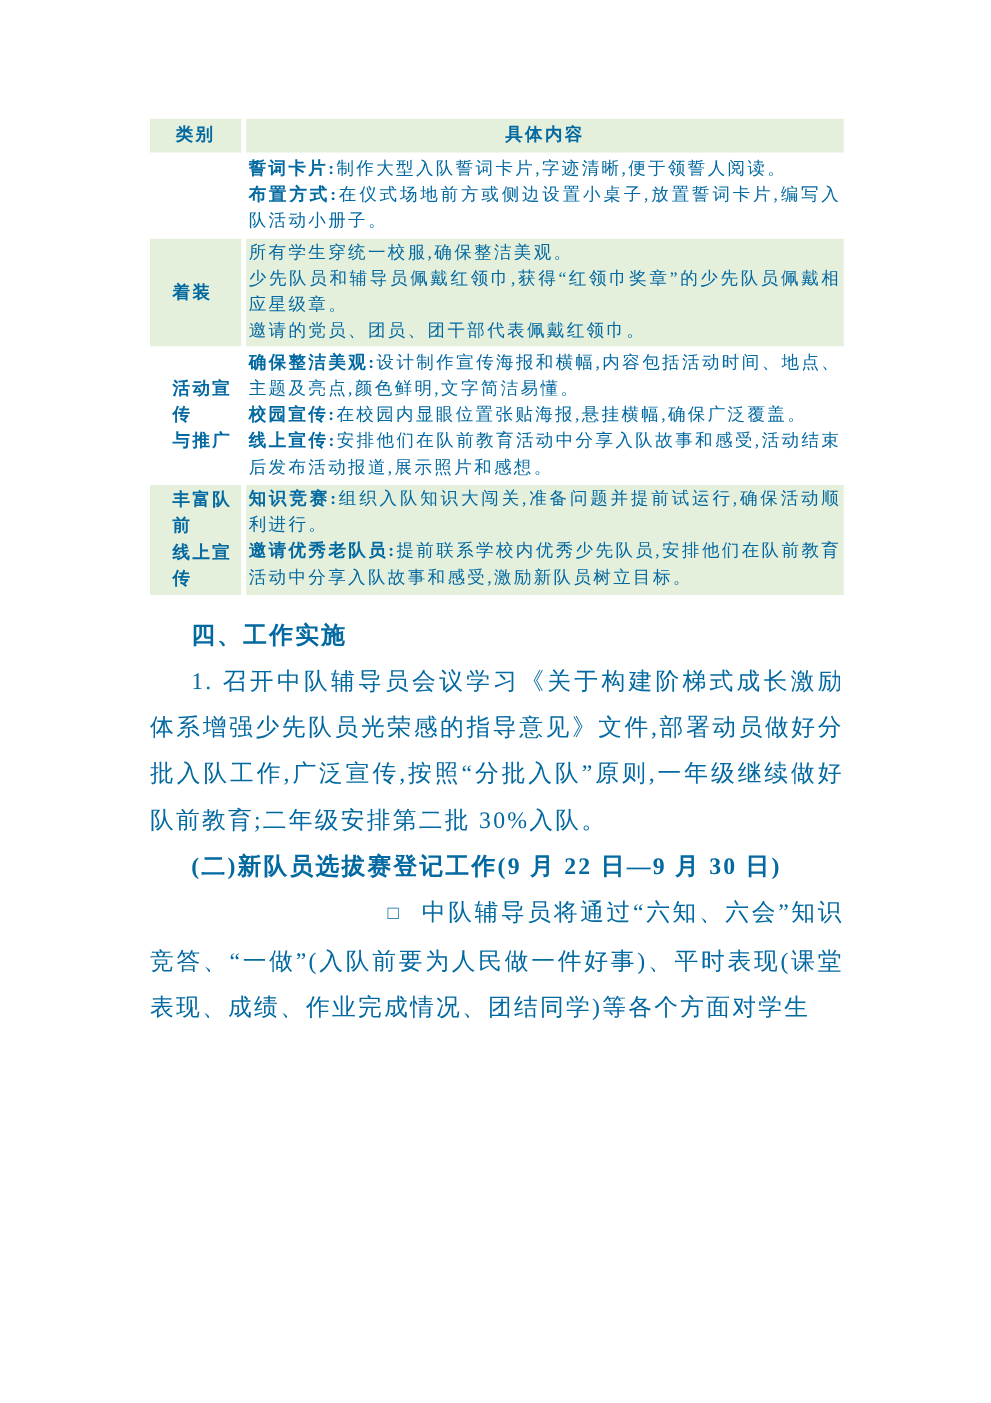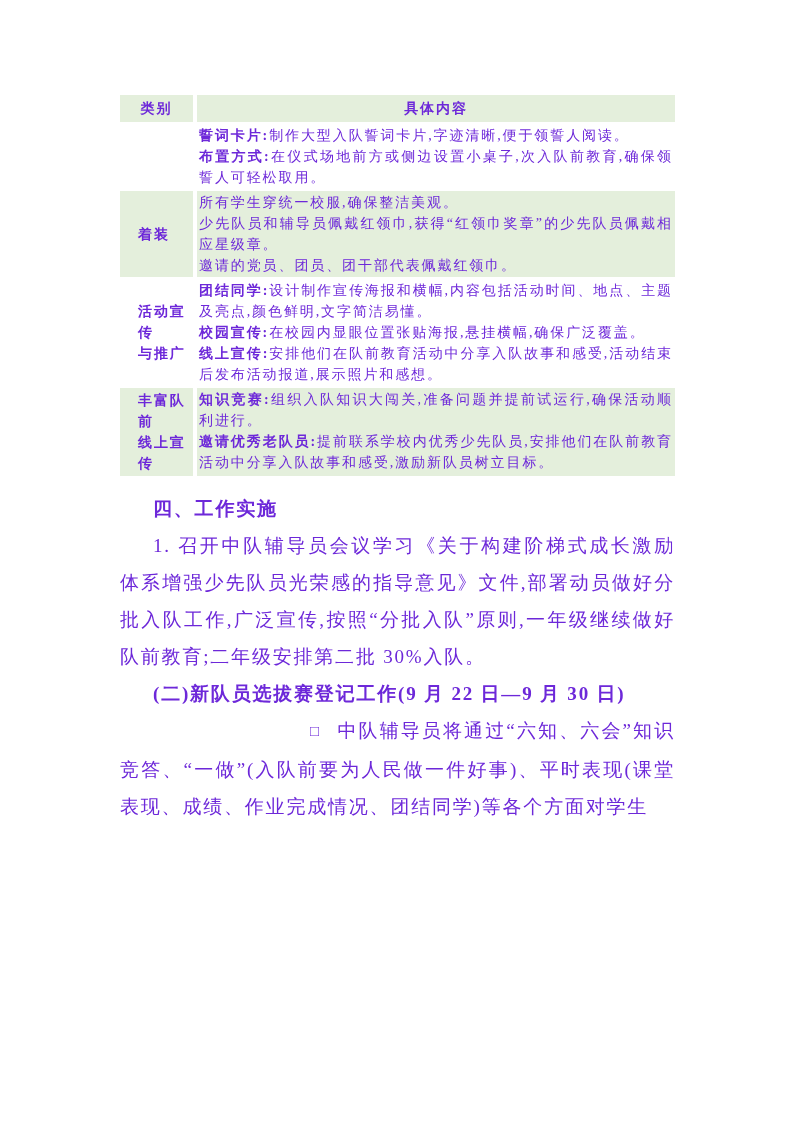--- a/index.html
+++ b/index.html
@@ -3,21 +3,21 @@
 <meta charset="utf-8">
 <style>
   html,body{margin:0;padding:0;background:#888;}
   .page{
     position:relative;
     width:793px;height:1122px;
     background:#ffffff;
     box-sizing:border-box;
     padding:95px 118px 0 120px;
     font-family:"Liberation Serif","DejaVu Serif",serif;
-    color:#6d28d9;
+    color:#0369a1;
     overflow:hidden;
   }
   
   .tbl{
     display:grid;
     grid-template-columns:73px 1fr;
     column-gap:4px;
     row-gap:2px;
     width:555px;
     font-size:14px;
@@ -69,34 +69,34 @@
 <div class="page">
 
   <div class="tbl">
 
     <div class="hcell">类别</div>
     <div class="hcell">具体内容</div>
 
     <div class="cell cat"></div>
     <div class="cell content">
       <div class="item"><span class="lead">誓词卡片:</span><span>制作大型入队誓词卡片,字迹清晰,便于领誓人阅读。</span></div>
-      <div class="item"><span class="lead">布置方式:</span><span>在仪式场地前方或侧边设置小桌子,次入队前教育,确保领誓人可轻松取用。</span></div>
+      <div class="item"><span class="lead">布置方式:</span><span>在仪式场地前方或侧边设置小桌子,放置誓词卡片,编写入队活动小册子。</span></div>
     </div>
 
     <div class="cell cat shade">着装</div>
     <div class="cell content shade">
       <div class="item"><span class="lead"></span><span>所有学生穿统一校服,确保整洁美观。</span></div>
       <div class="item"><span class="lead"></span><span>少先队员和辅导员佩戴红领巾,获得“红领巾奖章”的少先队员佩戴相应星级章。</span></div>
       <div class="item"><span class="lead"></span><span>邀请的党员、团员、团干部代表佩戴红领巾。</span></div>
     </div>
 
     <div class="cell cat">活动宣传
 与推广</div>
     <div class="cell content">
-      <div class="item"><span class="lead">团结同学:</span><span>设计制作宣传海报和横幅,内容包括活动时间、地点、主题及亮点,颜色鲜明,文字简洁易懂。</span></div>
+      <div class="item"><span class="lead">确保整洁美观:</span><span>设计制作宣传海报和横幅,内容包括活动时间、地点、主题及亮点,颜色鲜明,文字简洁易懂。</span></div>
       <div class="item"><span class="lead">校园宣传:</span><span>在校园内显眼位置张贴海报,悬挂横幅,确保广泛覆盖。</span></div>
       <div class="item"><span class="lead">线上宣传:</span><span>安排他们在队前教育活动中分享入队故事和感受,活动结束后发布活动报道,展示照片和感想。</span></div>
     </div>
 
     <div class="cell cat shade">丰富队前
 线上宣传</div>
     <div class="cell content shade">
       <div class="item"><span class="lead">知识竞赛:</span><span>组织入队知识大闯关,准备问题并提前试运行,确保活动顺利进行。</span></div>
       <div class="item"><span class="lead">邀请优秀老队员:</span><span>提前联系学校内优秀少先队员,安排他们在队前教育活动中分享入队故事和感受,激励新队员树立目标。</span></div>
     </div>

